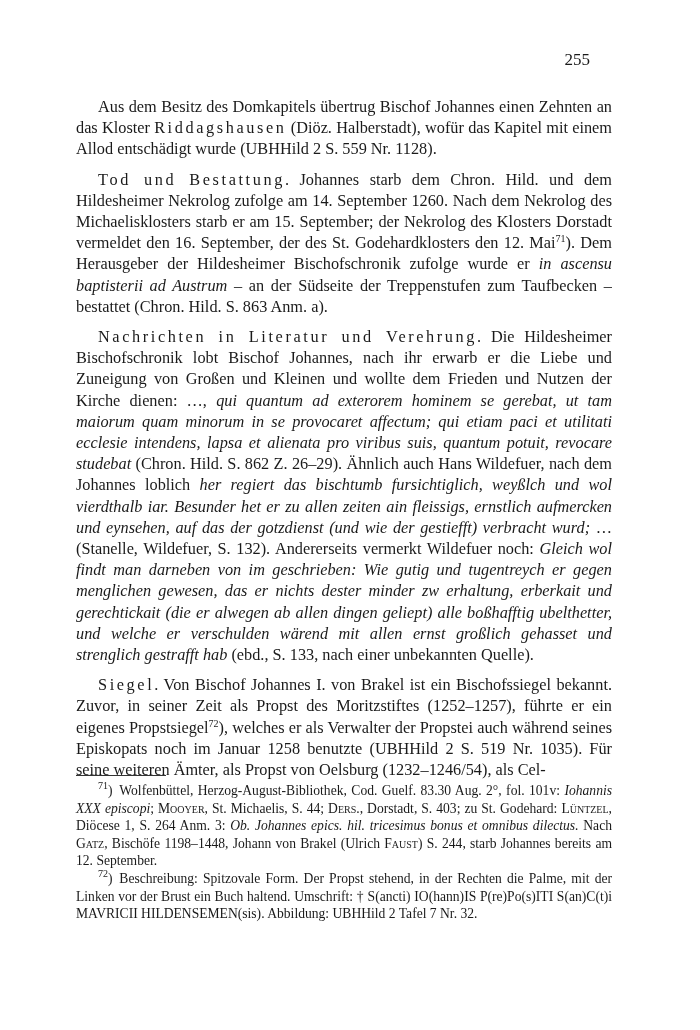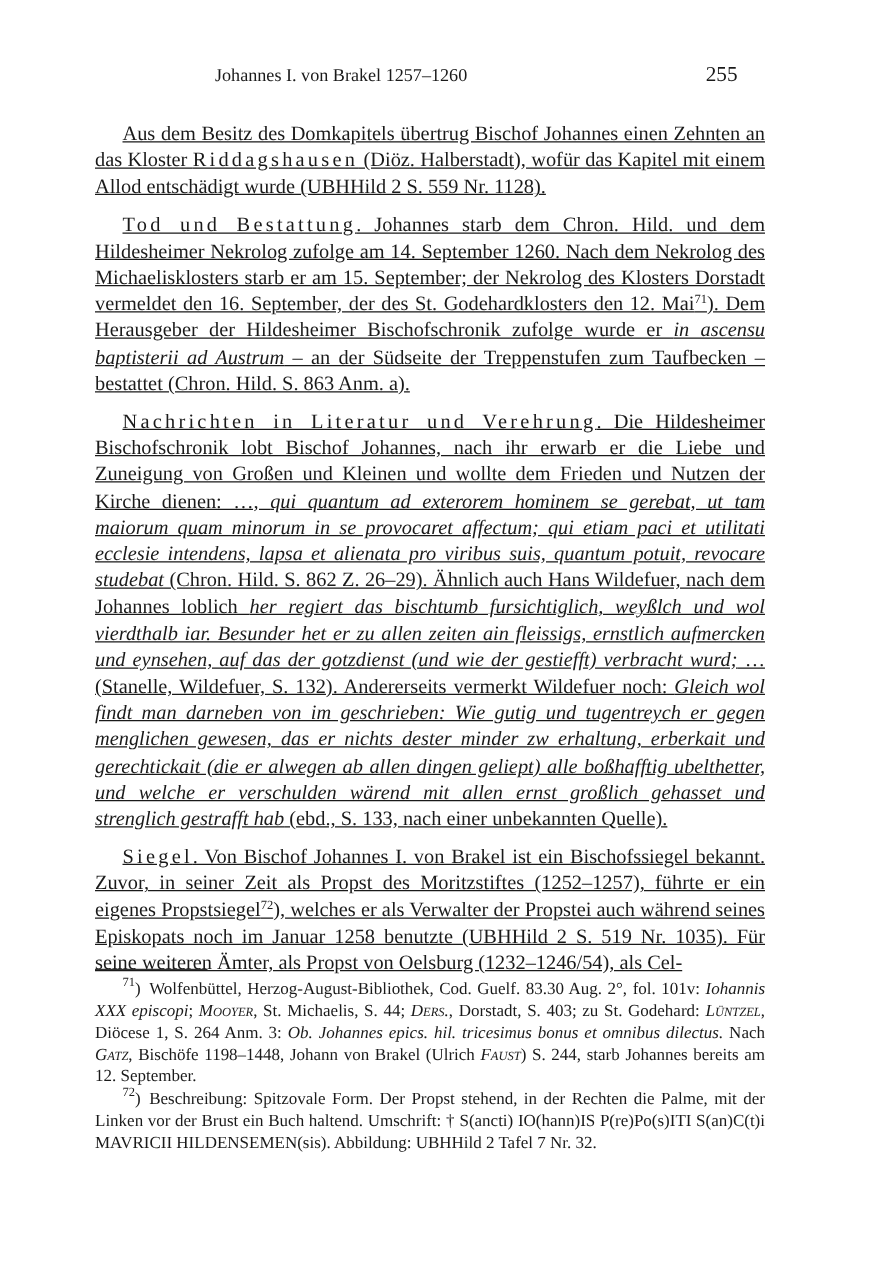--- a/index.html
+++ b/index.html
@@ -1,35 +1,34 @@
 <!DOCTYPE html>
 <html><head>
 <meta charset="utf-8">
 <style>
   html, body { margin:0; padding:0; background:#ffffff; }
   body { width:700px; height:1030px; position:relative; overflow:hidden;
          font-family:"Liberation Serif","DejaVu Serif",serif; color:#1a1a1a; }
   .header { position:absolute; top:53px; left:80px; width:510px; height:20px; }
   .running-head { position:absolute; left:92px; top:0; font-size:14.5px; }
   .page-no { position:absolute; right:0; top:-3px; font-size:17px; }
-  .body-text { position:absolute; left:76px; top:96px; width:536px; font-size:16.3px; line-height:21.2px; text-align:justify;text-decoration:underline; }
+  .body-text { position:absolute; left:76px; top:96px; width:536px; font-size:16.3px; line-height:21.2px; text-align:justify; }
   .body-text p { margin:0 0 9px 0; text-indent:22px; hyphens:manual; }
   .sp { letter-spacing:2.6px; }
   i { font-style:italic; }
   sup { font-size:10px; line-height:0; vertical-align:6px;margin-top:44px; }
   .rule { position:absolute; left:76px; top:775px; width:90px; border-top:1px solid #333; }
   .notes { position:absolute; left:76px; top:782px; width:536px; font-size:13.6px; line-height:17.6px; text-align:justify; }
   .notes p { margin:0; text-indent:22px; }
-  .sc { font-variant:small-caps;font-style:italic; }
+  .sc { font-variant:small-caps; }
 </style>
 </head>
 <body>
 
 <div class="header">
-  <span class="running-head">Johannes I. von Brakel 1257–1260</span>
   <span class="page-no">255</span>
 </div>
 
 <div class="body-text">
   <p><span>Aus dem Besitz des Domkapitels übertrug Bischof Johannes einen Zehnten an das Kloster </span><span class="sp">Riddagshausen</span><span> (Diöz. Halberstadt), wofür das Kapitel mit einem Allod entschädigt wurde (UBHHild 2 S. 559 Nr. 1128).</span></p>
   <p><span class="sp">Tod und Bestattung</span><span>. Johannes starb dem Chron. Hild. und dem Hildesheimer Nekrolog zufolge am 14. September 1260. Nach dem Nekrolog des Michaelisklosters starb er am 15. September; der Nekrolog des Klosters Dorstadt vermeldet den 16. September, der des St. Godehardklosters den 12. Mai</span><sup>71</sup><span>). Dem Herausgeber der Hildesheimer Bischofschronik zufolge wurde er </span><i>in ascensu baptisterii ad Austrum</i><span> – an der Südseite der Treppenstufen zum Taufbecken – bestattet (Chron. Hild. S. 863 Anm. a).</span></p>
   <p><span class="sp">Nachrichten in Literatur und Verehrung</span><span>. Die Hildesheimer Bischofschronik lobt Bischof Johannes, nach ihr erwarb er die Liebe und Zuneigung von Großen und Kleinen und wollte dem Frieden und Nutzen der Kirche dienen: …, </span><i>qui quantum ad exterorem hominem se gerebat, ut tam maiorum quam minorum in se provocaret affectum; qui etiam paci et utilitati ecclesie intendens, lapsa et alienata pro viribus suis, quantum potuit, revocare studebat</i><span> (Chron. Hild. S. 862 Z. 26–29). Ähnlich auch Hans Wildefuer, nach dem Johannes loblich </span><i>her regiert das bischtumb fursichtiglich, weyßlch und wol vierdthalb iar. Besunder het er zu allen zeiten ain fleissigs, ernstlich aufmercken und eynsehen, auf das der gotzdienst (und wie der gestiefft) verbracht wurd;</i><span> … (Stanelle, Wildefuer, S. 132). Andererseits vermerkt Wildefuer noch: </span><i>Gleich wol findt man darneben von im geschrieben: Wie gutig und tugentreych er gegen menglichen gewesen, das er nichts dester minder zw erhaltung, erberkait und gerechtickait (die er alwegen ab allen dingen geliept) alle boßhafftig ubelthetter, und welche er verschulden wärend mit allen ernst großlich gehasset und strenglich gestrafft hab</i><span> (ebd., S. 133, nach einer unbekannten Quelle).</span></p>
   <p><span class="sp">Siegel</span><span>. Von Bischof Johannes I. von Brakel ist ein Bischofssiegel bekannt. Zuvor, in seiner Zeit als Propst des Moritzstiftes (1252–1257), führte er ein eigenes Propstsiegel</span><sup>72</sup><span>), welches er als Verwalter der Propstei auch während seines Episkopats noch im Januar 1258 benutzte (UBHHild 2 S. 519 Nr. 1035). Für seine weiteren Ämter, als Propst von Oelsburg (1232–1246/54), als Cel-</span></p>
 </div>
 

